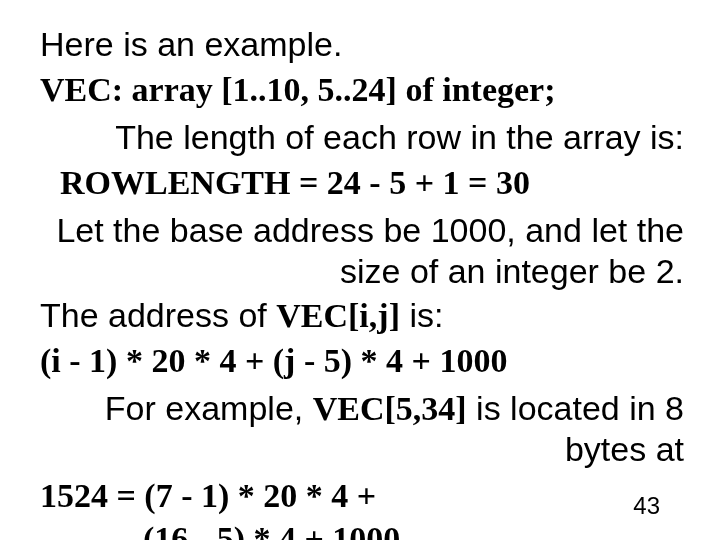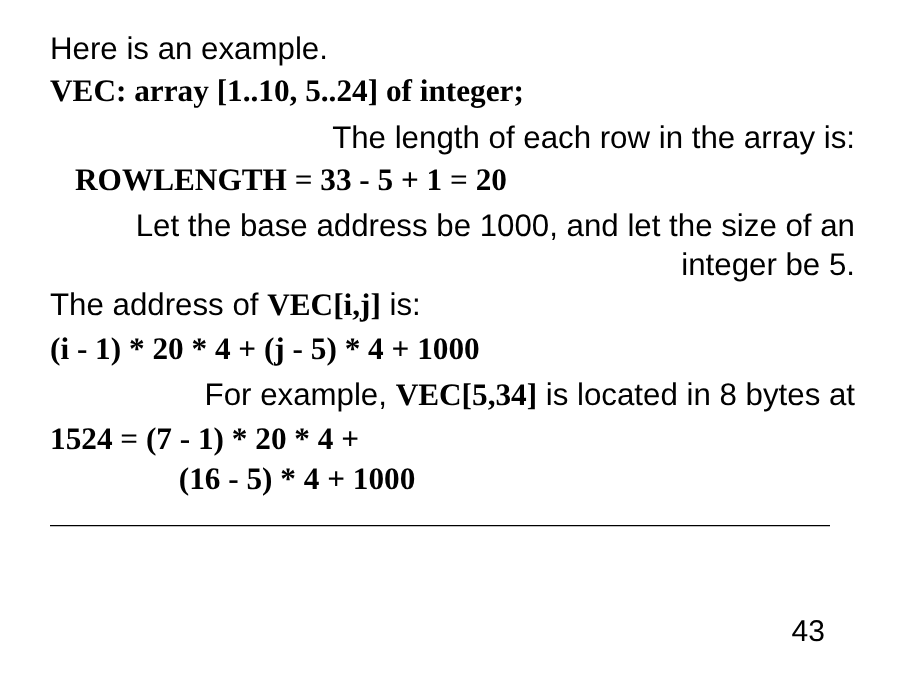--- a/index.html
+++ b/index.html
@@ -3,21 +3,21 @@
 <meta charset="utf-8">
 <style>
   * { margin: 0; padding: 0; box-sizing: border-box; }
   html, body { width: 720px; height: 540px; background: #fff; }
   body {
     font-family: Arial, Helvetica, sans-serif;
     color: #000;
     padding: 24px 36px 0 40px;
     position: relative;
   }
-  .line { font-size: 25px; line-height: 1.22; margin-bottom: 2px; }
+  .line { font-size: 34px; line-height: 1.22; margin-bottom: 2px; }
   .mono { font-family: Liberation Serif, serif; font-weight: bold; letter-spacing: 0; }
   .indent1 { padding-left: 20px; }
   .calc-indent { padding-left: 103px; }
   .gap-top { margin-top: 6px; text-align: right; }
   .gap-top-sm { margin-top: 4px; }
   .rule {
     border: none;
     border-top: 1.5px solid #000;
     margin: 20px 20px 0 0;
   }
@@ -31,23 +31,23 @@
 </style>
 </head>
 <body>
 
 <div class="line">Here is an example.</div>
 
 <div class="line mono gap-top-sm">VEC: array [1..10, 5..24] of integer;</div>
 
 <div class="line gap-top">The length of each row in the array is:</div>
 
-<div class="line mono indent1 gap-top-sm">ROWLENGTH = 33 - 5 + 1 = 20</div>
+<div class="line mono indent1 gap-top-sm">ROWLENGTH = 24 - 5 + 1 = 30</div>
 
-<div class="line gap-top">Let the base address be 1000, and let the size of an integer be 5.</div>
+<div class="line gap-top">Let the base address be 1000, and let the size of an integer be 2.</div>
 
 <div class="line">
   <span>The address of </span><span class="mono">VEC[i,j]</span><span> is:</span>
 </div>
 
 <div class="line mono gap-top-sm">(i - 1) * 20 * 4 + (j - 5) * 4 + 1000</div>
 
 <div class="line gap-top">
   <span>For example, </span><span class="mono">VEC[5,34]</span><span> is located in 8 bytes at</span>
 </div>

